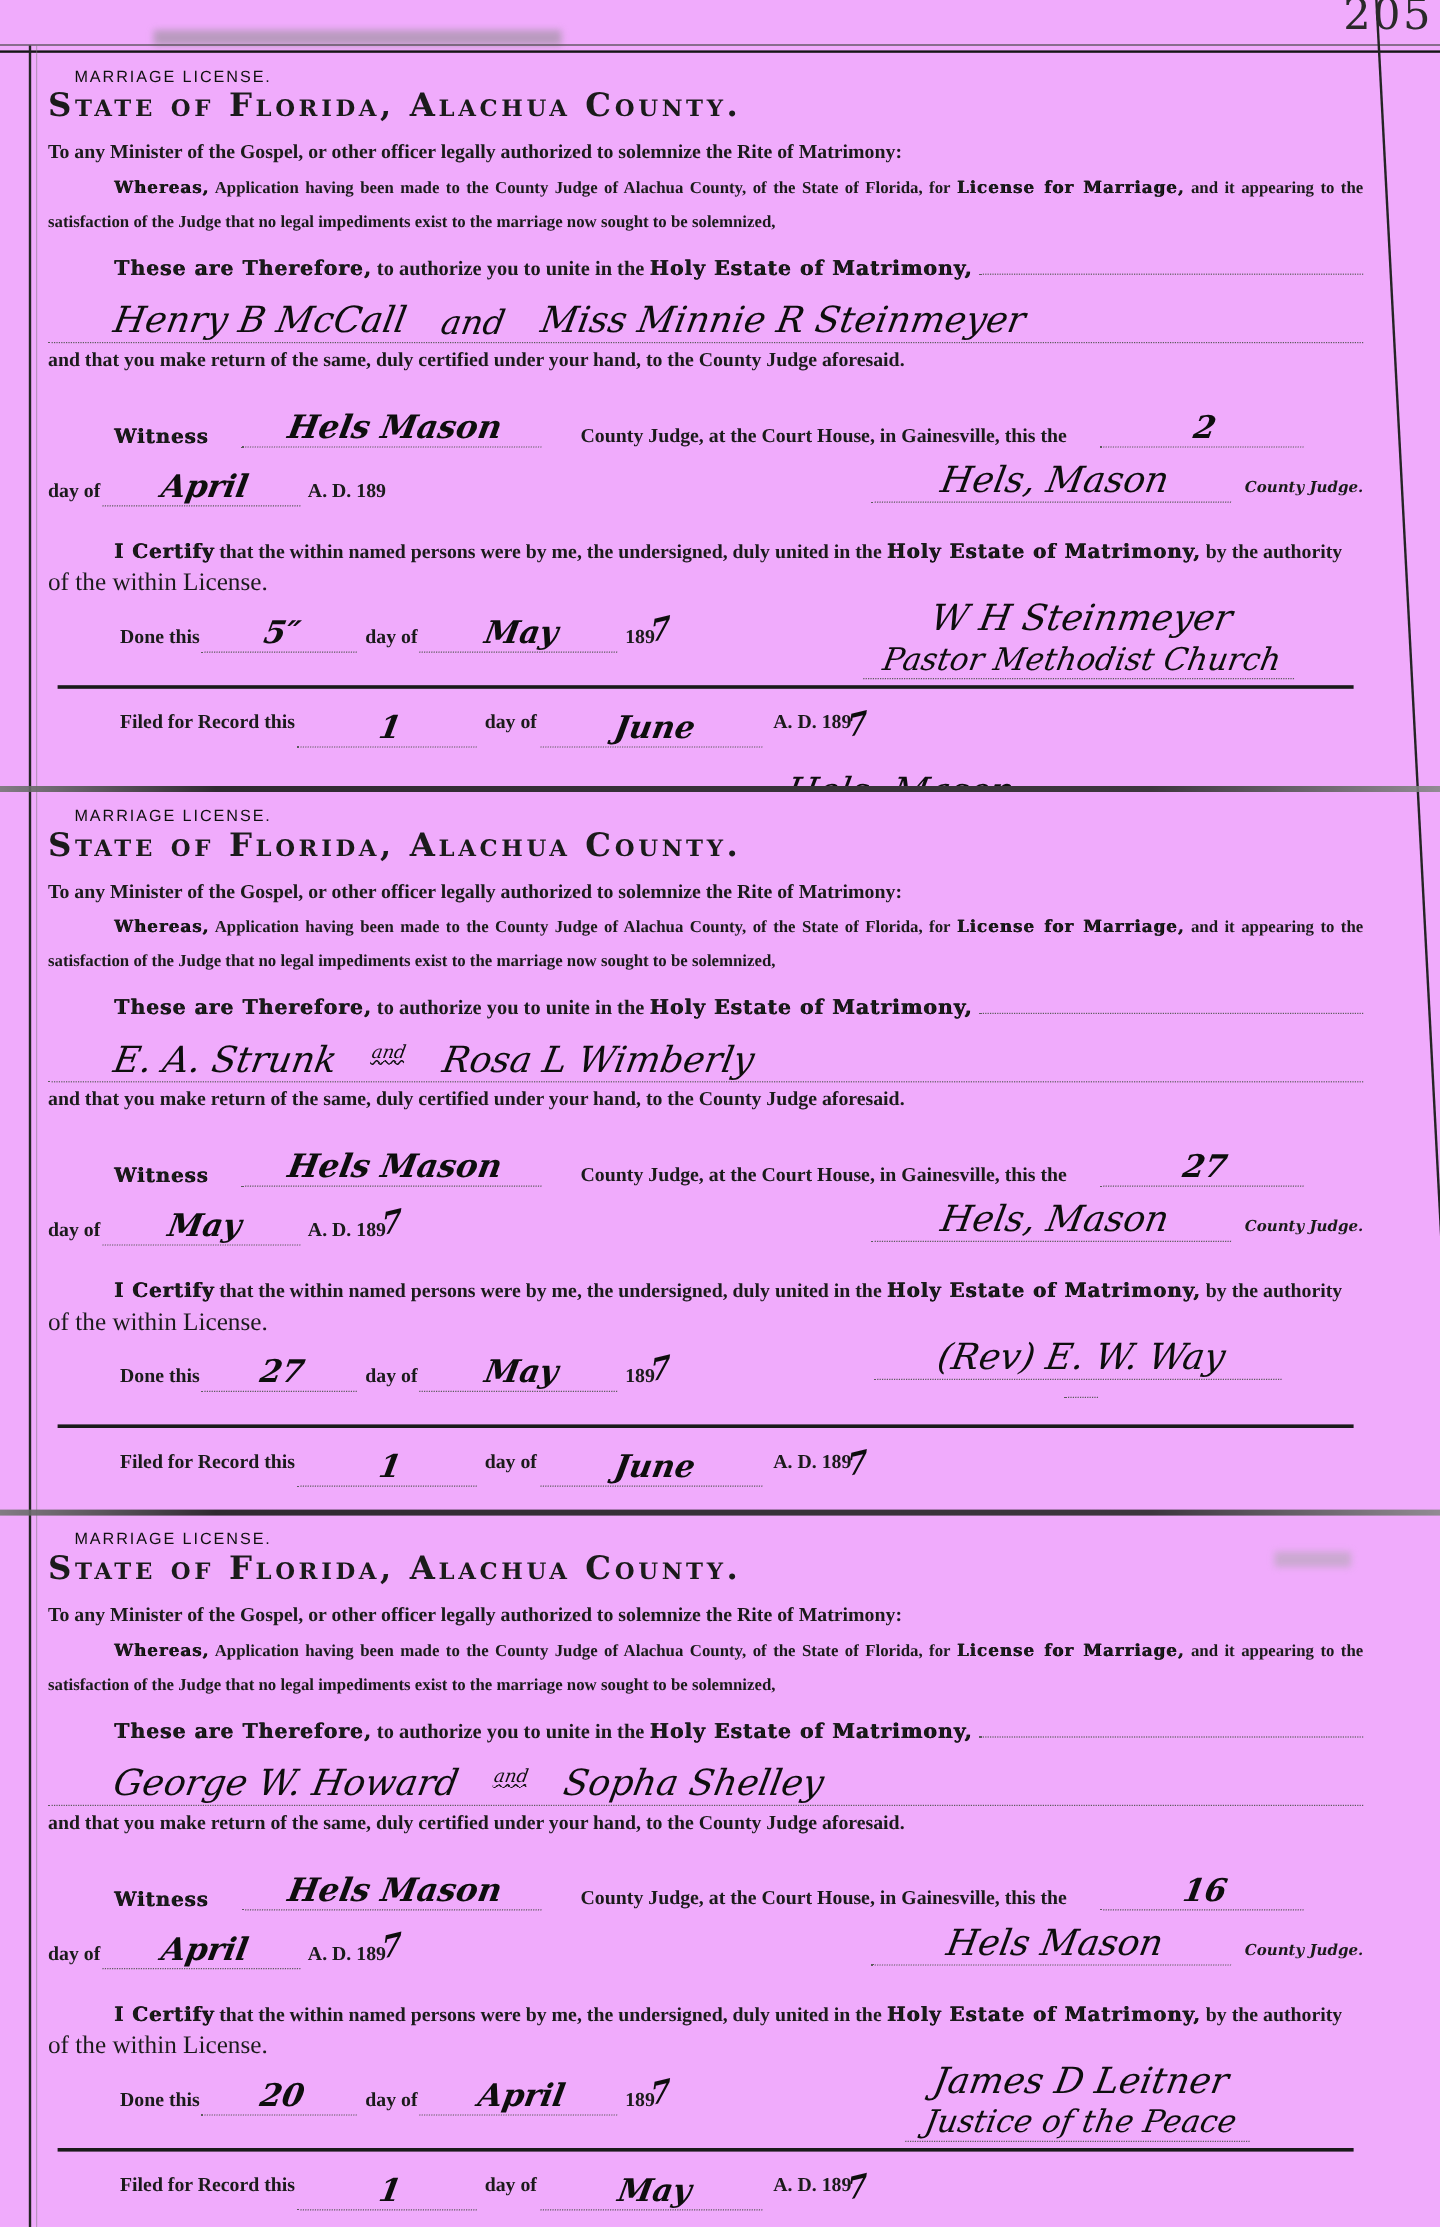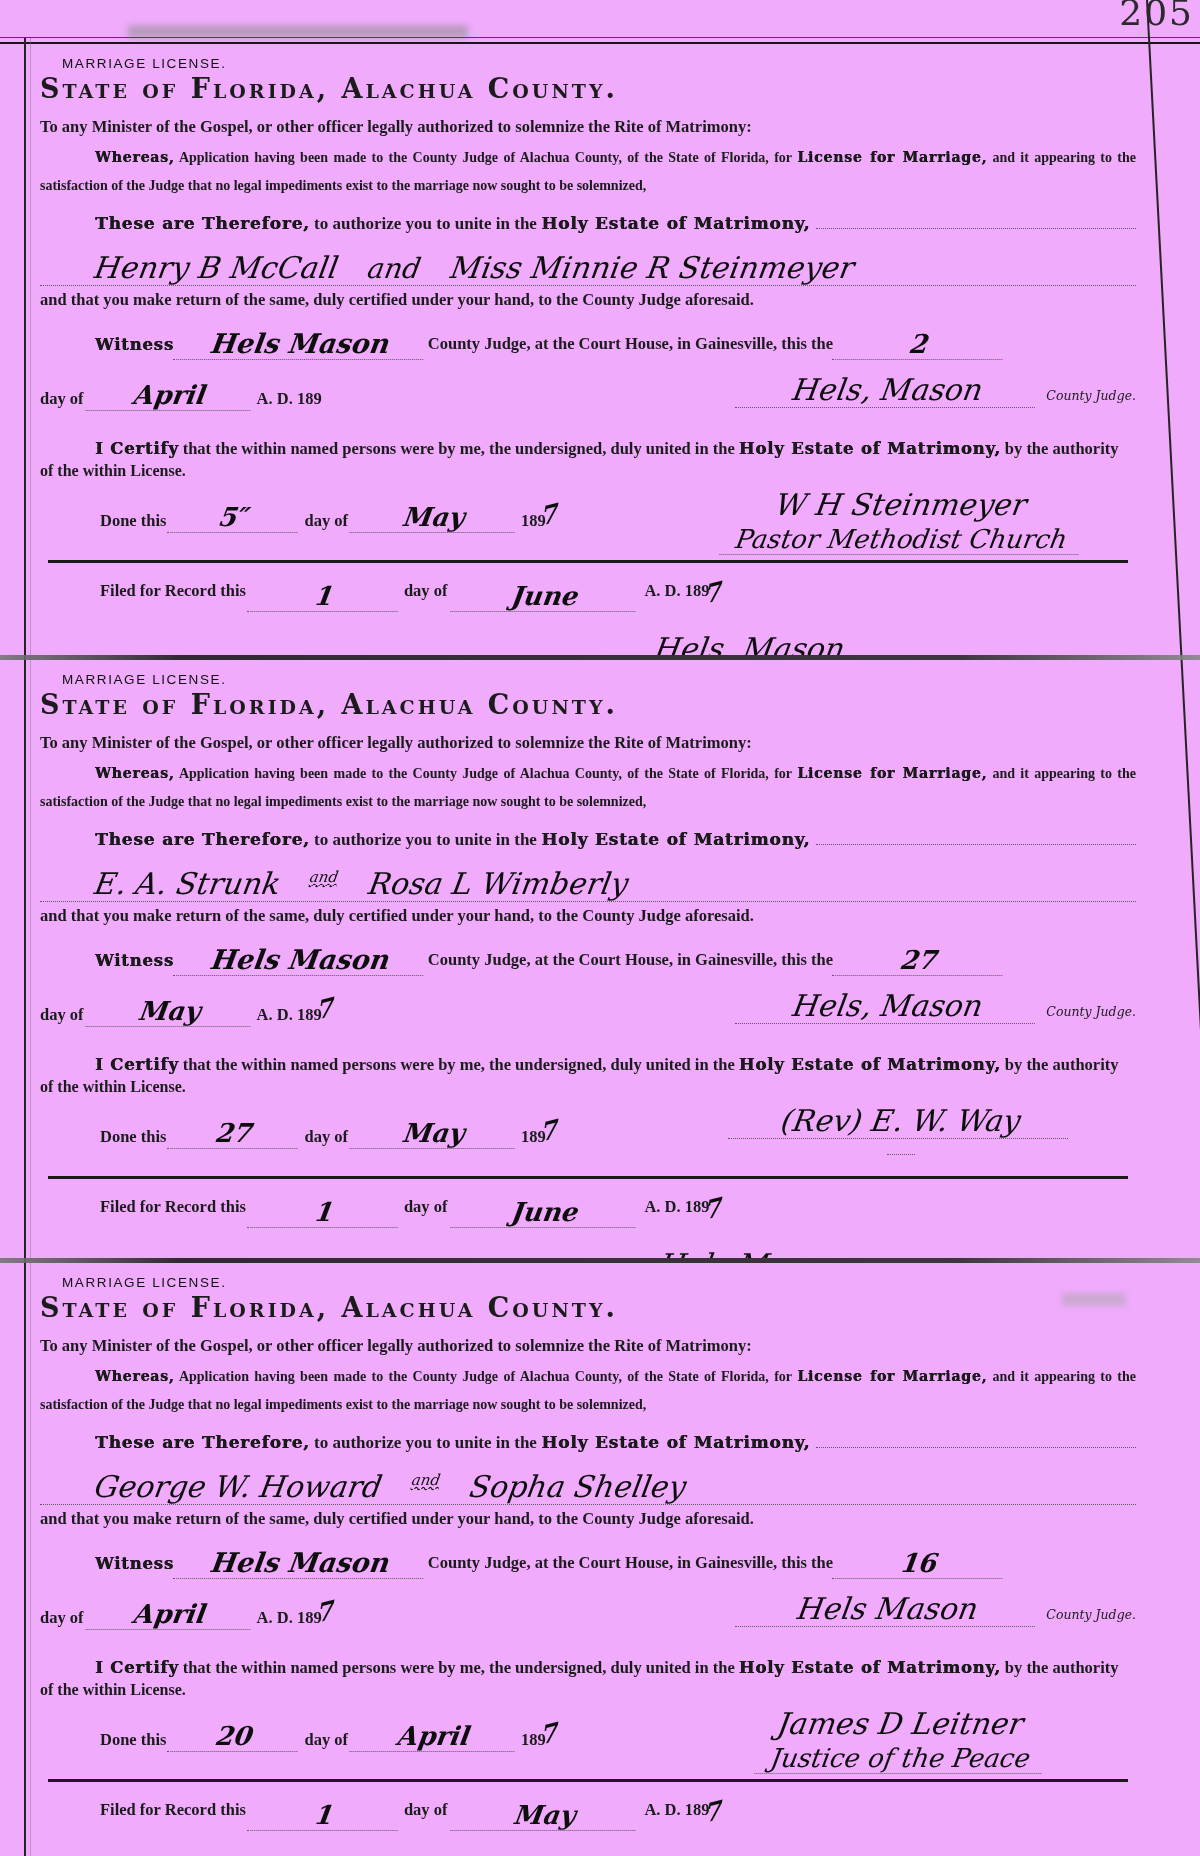--- a/index.html
+++ b/index.html
@@ -33,35 +33,35 @@
   .therefore{margin:14px 0 0;font-size:17px;font-weight:bold;display:flex;align-items:baseline;padding-left:55px;height:24px;}
   .leader{flex:1;border-bottom:1.5px dotted #5a5a5a;height:15px;margin-left:6px;}
 
   .hw{font-family:"DejaVu Serif",serif;font-style:italic;display:inline-block;transform:skewX(-10deg);color:#0e0e0e;}
   .couple-line{margin:6px 0 0;border-bottom:1.5px dotted #5a5a5a;height:42px;display:flex;align-items:flex-end;gap:30px;padding-left:55px;}
   .c-name{font-size:30px;line-height:34px;}
   .record-a .c-and{font-size:28px;}
   .record-b .c-and,.record-c .c-and{font-size:15px;transform:translateY(-15px) skewX(-10deg);text-decoration:underline wavy 1px;}
 
   .return{margin:4px 0 0;font-size:16.5px;font-weight:bold;height:24px;}
-  .witness-line{margin:12px 0 0;display:flex;align-items:center;font-size:16.5px;font-weight:bold;height:36px;padding-left:55px;}
+  .witness-line{margin:23px 0 0;display:flex;align-items:flex-end;font-size:16.5px;font-weight:bold;height:36px;padding-left:55px;gap:28px;}
   .fill{border-bottom:1.5px dotted #5a5a5a;text-align:center;}
   .w-sig{width:250px;font-size:27px;margin:0 2px;}
   .w-day{width:170px;font-size:26px;margin-left:2px;}
 
   .dayof-row{margin:6px 0 0;display:flex;justify-content:space-between;align-items:flex-start;height:58px;}
   .dayof-left{display:flex;align-items:baseline;font-size:16.5px;font-weight:bold;padding-top:12px;}
   .m-fill{width:165px;font-size:26px;margin:0 4px;}
   .year-val{font-size:25px;position:relative;top:-3px;margin-left:-4px;transform:rotate(-14deg) skewX(-12deg);}
   .judge-sign{display:flex;align-items:baseline;padding-top:4px;}
   .j-sig{min-width:300px;border-bottom:1.5px dotted #5a5a5a;text-align:center;font-size:30px;}
-  .cj{font-family:"DejaVu Serif",serif;font-size:12.5px;font-weight:normal;font-style:italic;margin-left:8px;white-space:nowrap;}
+  .cj{font-family:"DejaVu Serif",serif;font-size:12.5px;font-weight:bold;font-style:italic;margin-left:8px;white-space:nowrap;}
 
   .certify{margin:10px 0 0;font-size:16.5px;font-weight:bold;line-height:26px;text-align:justify;text-indent:55px;height:26px;white-space:nowrap;}
-  .certify2{margin:0;font-size:16px;font-weight:bold;height:24px;}
+  .certify2{margin:0;font-size:21px;font-weight:normal;height:24px;}
   .done-row{margin:2px 0 0;display:flex;justify-content:space-between;height:64px;}
   .done-left{display:flex;align-items:baseline;font-size:16.5px;font-weight:bold;padding-left:60px;padding-top:14px;}
   .d-day{width:130px;font-size:26px;margin:0 4px;}
   .officiant{width:470px;text-align:center;}
   .off-sig{font-size:30px;line-height:34px;}
   .record-b .off-sig{border-bottom:1.5px dotted #5a5a5a;min-width:340px;}
   .off-title{min-height:32px;margin-top:2px;}
   .off-title .hw{border-bottom:1.5px dotted #5a5a5a;font-size:26px;padding:0 14px;}
 
   .divider{margin:8px 0 0 8px;width:calc(100% - 16px);height:3px;background:#1a1a1a;}

